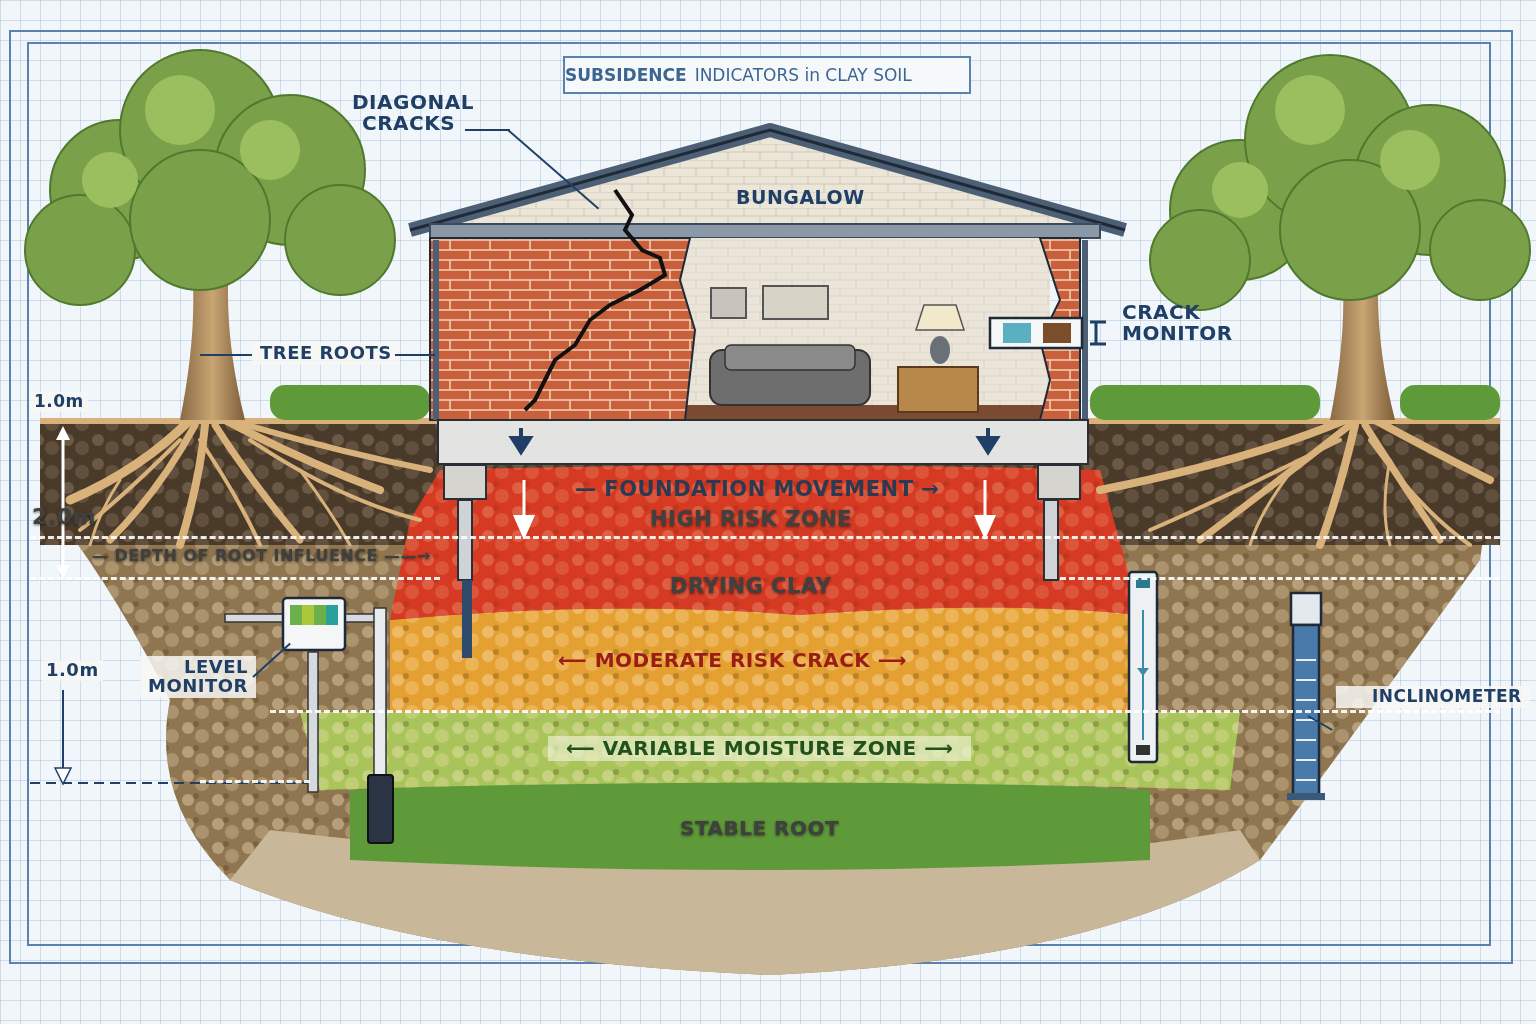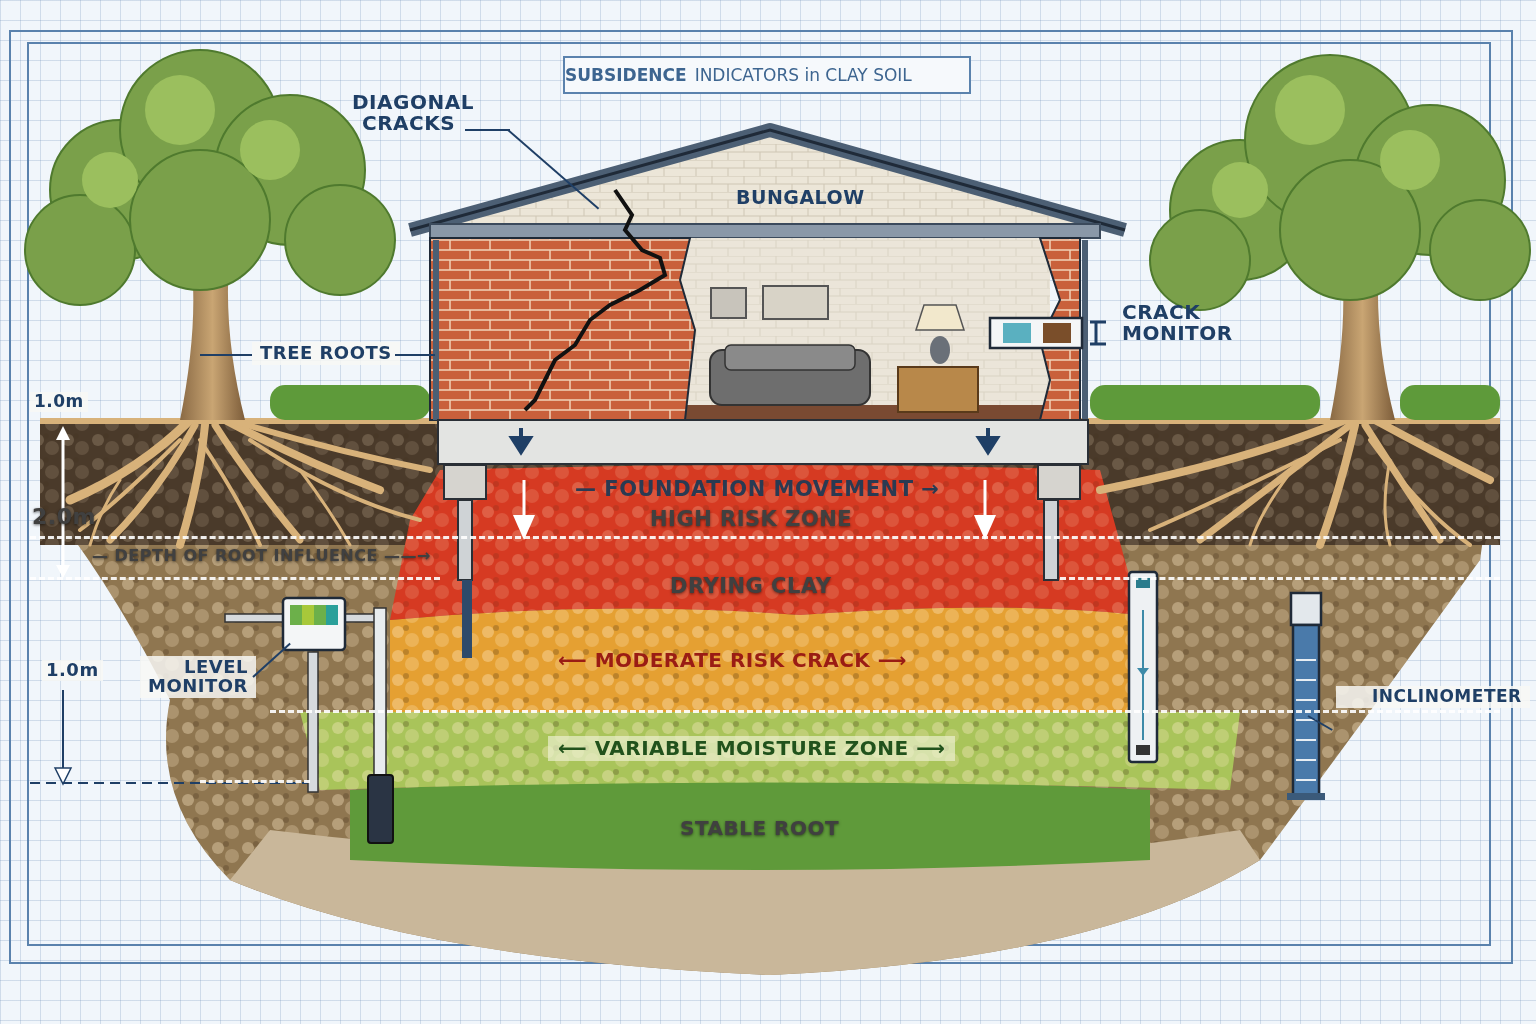--- a/index.html
+++ b/index.html
@@ -236,21 +236,21 @@
 
 <div class="label" style="left:575px;top:430px;font-size:21px;color:#2a3a52;white-space:nowrap;margin-top:48px;">
   <span>— </span><span>FOUNDATION MOVEMENT</span><span> →</span>
 </div>
 
 <div class="label white" style="left:650px;top:508px;font-size:21px;">HIGH RISK ZONE</div>
 <div class="label white" style="left:670px;top:575px;font-size:21px;">DRYING CLAY</div>
 <div class="label" style="left:558px;top:650px;font-size:20px;color:#9a1c14;white-space:nowrap;">
   <span>⟵ </span><span>MODERATE RISK CRACK</span><span> ⟶</span>
 </div>
-<div class="label" style="left:548px;top:736px;font-size:20px;color:#21521c;white-space:nowrap;background:rgba(235,240,205,.7);padding:2px 10px;">
+<div class="label" style="left:548px;top:736px;font-size:20px;color:#21521c;white-space:nowrap;background:rgba(235,240,205,.7);padding:2px 18px;">
   <span>⟵ </span><span>VARIABLE MOISTURE ZONE</span><span> ⟶</span>
 </div>
 <div class="label white" style="left:680px;top:818px;font-size:20px;">STABLE ROOT</div>
 
 <div class="label white" style="left:92px;top:548px;font-size:16px;white-space:nowrap;font-weight:bold;">
   <span>— </span><span>DEPTH OF ROOT INFLUENCE</span><span> ——→</span>
 </div>
 
 <div class="label bglabel" style="left:30px;top:392px;font-size:17px;padding:1px 4px;">1.0m</div>
 <div class="label white" style="left:32px;top:505px;font-size:22px;">2.0m</div>

